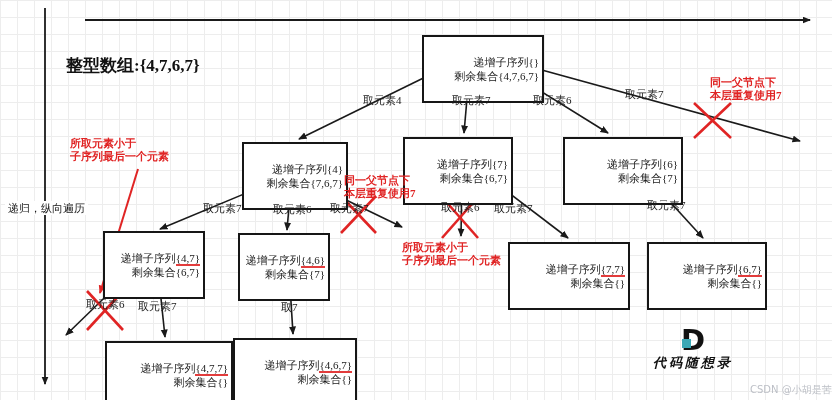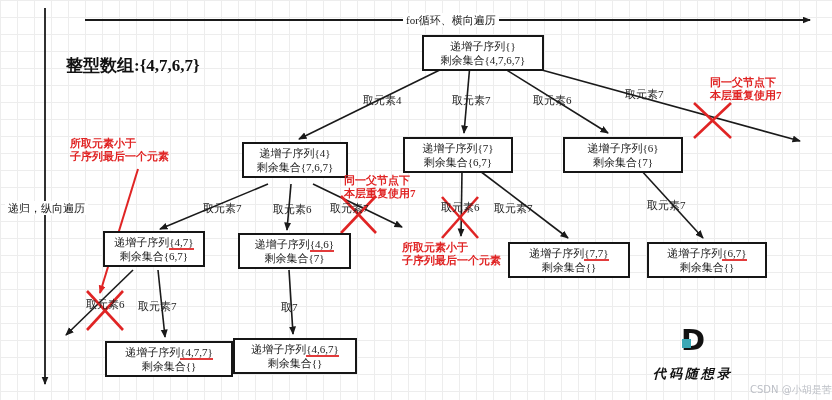--- a/index.html
+++ b/index.html
@@ -8,22 +8,22 @@
     background-image:
       linear-gradient(#ededed 1px, transparent 1px),
       linear-gradient(90deg, #ededed 1px, transparent 1px);
     background-size:17px 17px;
     font-family:"Liberation Serif","DejaVu Serif",serif;
     color:#222;
   }
   svg.lines{position:absolute;left:0;top:0;width:832px;height:400px;}
   .node{
     position:absolute;border:2px solid #161616;background:#fff;
-    text-align:center;font-size:11px;line-height:14px;
-    padding:2px 3px;box-sizing:border-box;color:#1c1c1c;
+    text-align:right;font-size:11px;line-height:14px;
+    padding:18px 3px;box-sizing:border-box;color:#1c1c1c;
   }
   .node-line{white-space:nowrap;}
   .set-underline{border-bottom:2px solid #e23c3c;}
   .edge-label{
     position:absolute;font-size:11px;color:#1c1c1c;white-space:nowrap;line-height:12px;
   }
   .axis-label{
     position:absolute;font-size:11px;color:#1c1c1c;white-space:nowrap;
     background:#fff;padding:0 3px;line-height:14px;
   }
@@ -35,21 +35,21 @@
   .array-title{
     position:absolute;left:66px;top:54px;font-size:17px;font-weight:bold;color:#111;
     white-space:nowrap;
   }
   .logo{position:absolute;left:638px;top:327px;width:110px;text-align:center;}
   .logo-mark{position:relative;display:inline-block;height:26px;}
   .logo-d{font-family:"DejaVu Sans",sans-serif;font-weight:900;font-size:29px;line-height:26px;color:#111;}
   .logo-teal{position:absolute;left:1px;top:12px;width:9px;height:9px;background:#3aa7b5;}
   .logo-text{
     font-size:13px;font-weight:bold;font-style:italic;letter-spacing:3px;color:#111;
-    margin-top:11px;white-space:nowrap;
+    margin-top:0;white-space:nowrap;
   }
   .watermark{
     position:absolute;left:750px;top:383px;font-size:10px;color:#bcbfc6;
     font-family:"DejaVu Sans",sans-serif;white-space:nowrap;
   }
 </style>
 </head>
 <body>
 
 <div class="canvas">
@@ -102,21 +102,20 @@
         <line x1="87" y1="291" x2="123" y2="330"></line>
           <line x1="123" y1="291" x2="87" y2="330"></line>
       </g>
     </g>
 
     <g stroke="#e02424" stroke-width="2" fill="none">
       <line x1="138" y1="169" x2="100" y2="293" marker-end="url(#ahr)"></line>
     </g>
   </svg>
 
-  <span class="axis-label" style="left:403px;top:13px">for循环、横向遍历</span>
   <span class="axis-label" style="left:5px;top:201px">递归，纵向遍历</span>
   <div class="array-title">整型数组:{4,7,6,7}</div>
 
   <div class="node" style="left:422px;top:35px;width:122px">
     <div class="node-line">递增子序列{}</div>
     <div class="node-line">剩余集合{4,7,6,7}</div>
   </div>
 
   <div class="node" style="left:242px;top:142px;width:106px">
     <div class="node-line">递增子序列{4}</div>
@@ -131,21 +130,21 @@
   <div class="node" style="left:563px;top:137px;width:120px">
     <div class="node-line">递增子序列{6}</div>
     <div class="node-line">剩余集合{7}</div>
   </div>
 
   <div class="node" style="left:103px;top:231px;width:102px">
     <div class="node-line"><span>递增子序列</span><span class="set-underline">{4,7}</span></div>
     <div class="node-line">剩余集合{6,7}</div>
   </div>
 
-  <div class="node" style="left:238px;top:233px;width:113px">
+  <div class="node" style="left:238px;top:233px;width:92px">
     <div class="node-line"><span>递增子序列</span><span class="set-underline">{4,6}</span></div>
     <div class="node-line">剩余集合{7}</div>
   </div>
 
   <div class="node" style="left:508px;top:242px;width:122px">
     <div class="node-line"><span>递增子序列</span><span class="set-underline">{7,7}</span></div>
     <div class="node-line">剩余集合{}</div>
   </div>
 
   <div class="node" style="left:647px;top:242px;width:120px">

